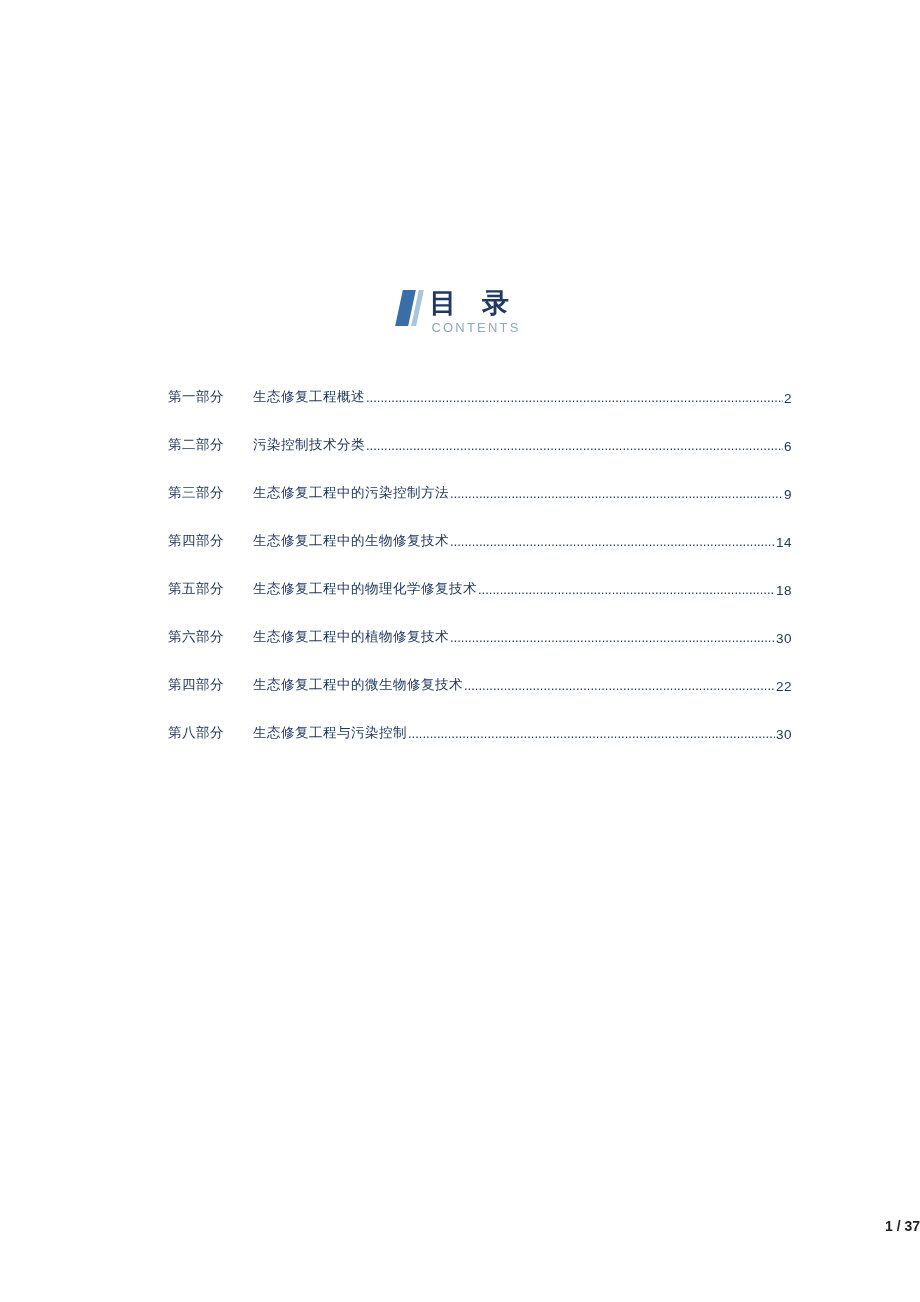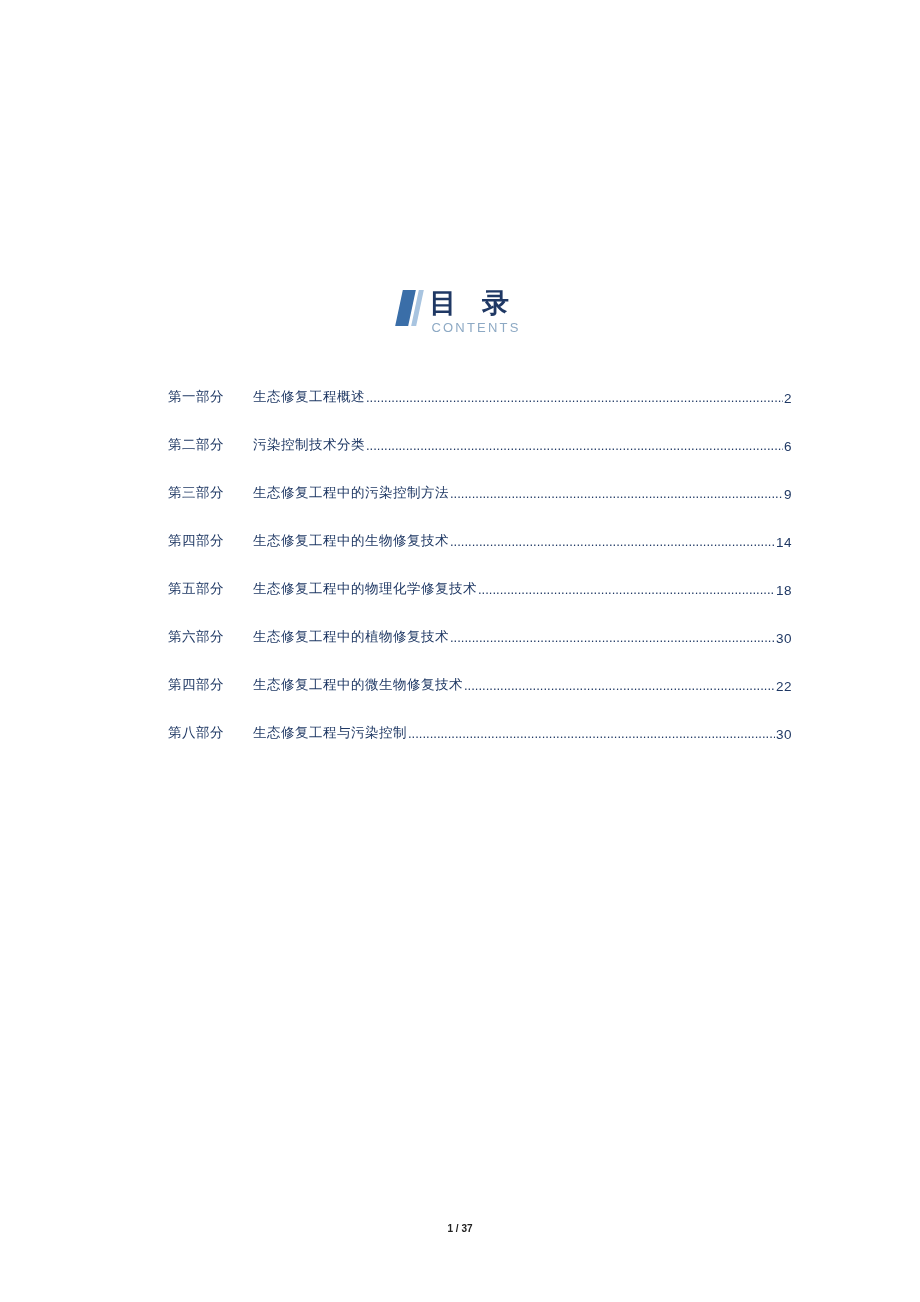--- a/index.html
+++ b/index.html
@@ -114,22 +114,22 @@
   .toc-page {
     flex: 0 0 auto;
     text-align: right;
     letter-spacing: 0.5px;
   }
   .footer {
     position: absolute;
     bottom: 68px;
     left: 0;
     width: 920px;
-    text-align: center;
-    font-size: 10px;
+    text-align: right;
+    font-size: 14px;
     font-weight: bold;
     color: #222222;
   }
 </style>
 </head>
 <body>
 
 <div class="page">
 
 

